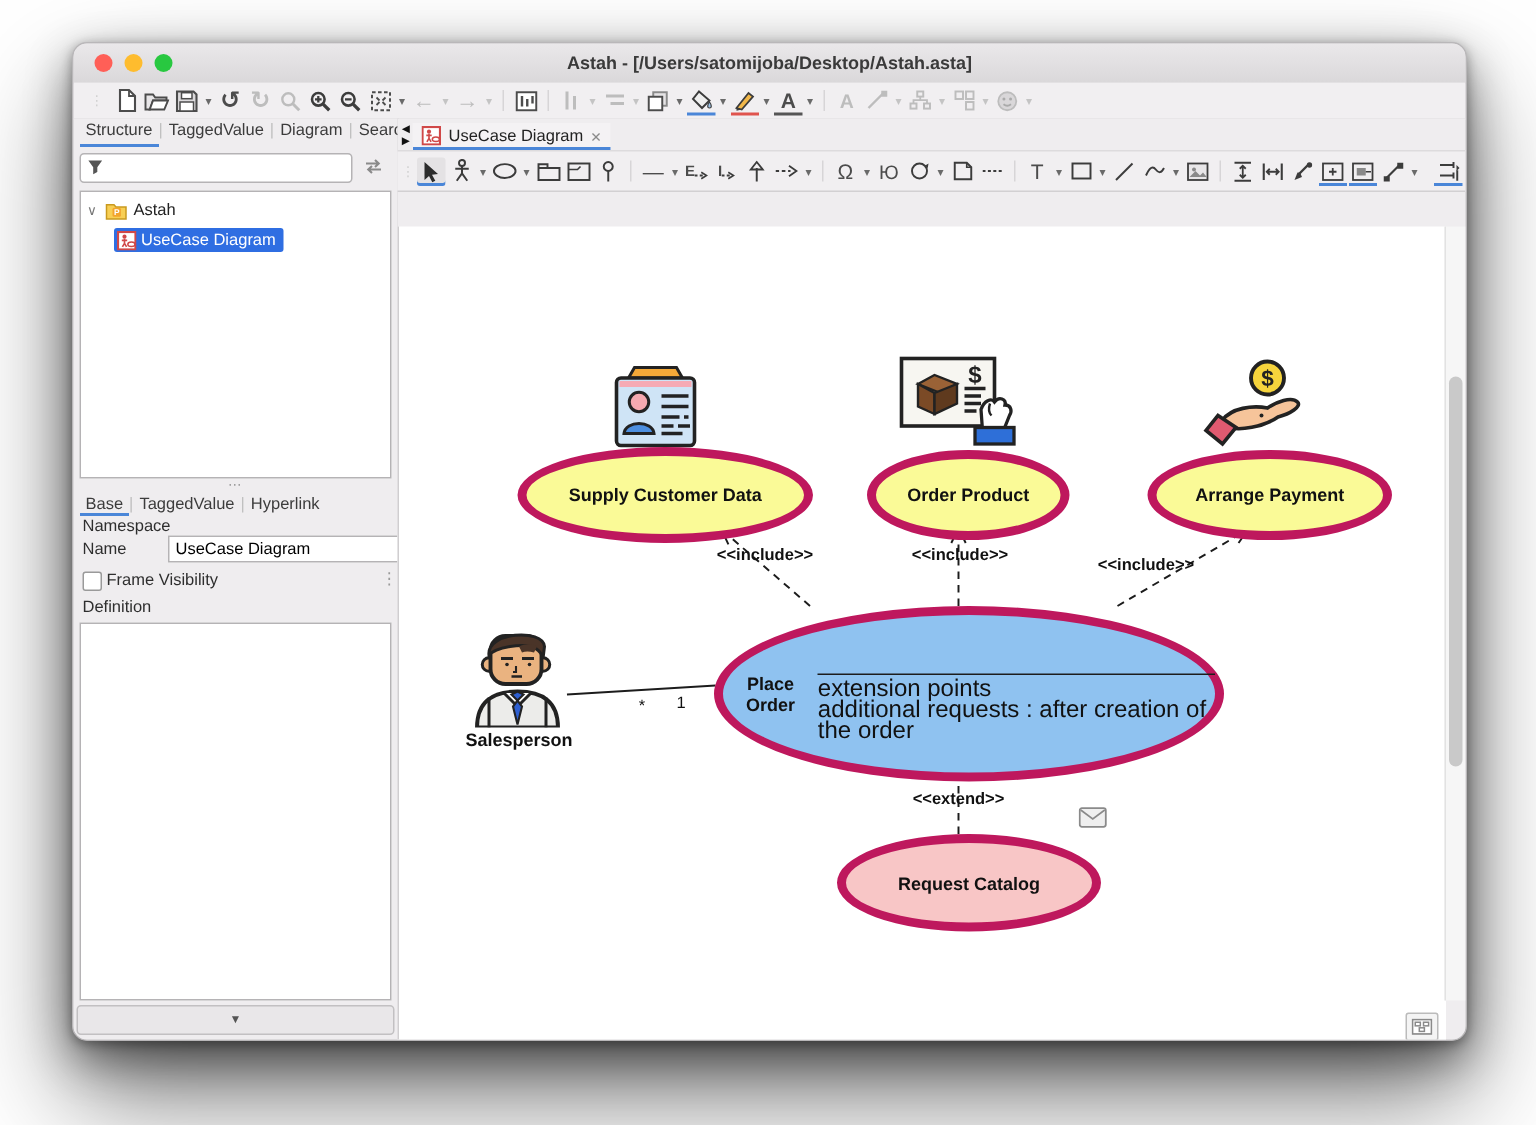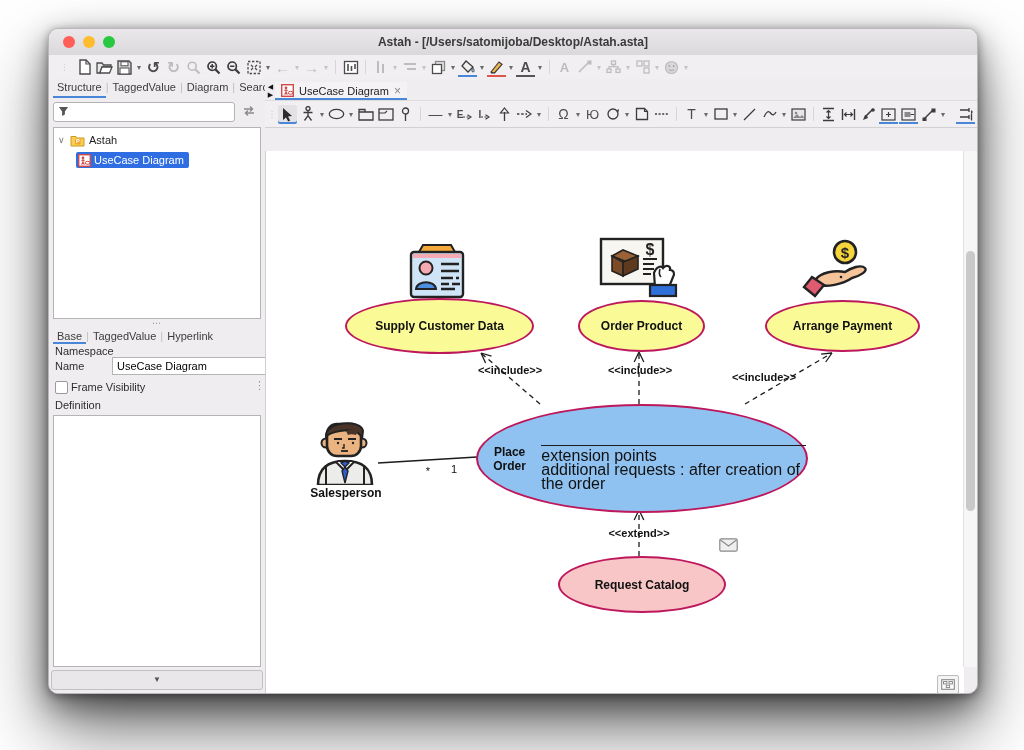--- a/index.html
+++ b/index.html
@@ -45,21 +45,21 @@
   .dtab{display:inline-flex;align-items:center;gap:5px;padding:2px 6px 3px 6px;font-size:11px;color:#222;background:#f4f2f4;box-shadow:inset 0 -2px 0 #4a86d8;}
   .tabclose{color:#8a8a8a;font-size:12px;line-height:10px;}
   .tb2{position:absolute;left:0;top:21px;right:0;height:26px;background:#f1eff1;border-bottom:1px solid #d2d0d2;border-top:1px solid #dddbdd;display:flex;align-items:center;padding-left:2px;gap:1px;}
   .selected-tool{background:#e4e2e4;border-radius:2px;}
   
   .canvas{position:absolute;left:0;top:72px;width:698px;height:548px;background:#fff;border-left:1px solid #d0ced0;overflow:hidden;}
   .vscroll{position:absolute;right:0;top:72px;width:13px;bottom:26px;background:#f6f6f6;border-left:1px solid #e2e2e2;}
   .vthumb{position:absolute;left:2px;width:9px;border-radius:5px;background:#c9c9c9;}
   .minimapbtn{position:absolute;right:18px;top:596px;width:20px;height:17px;background:#f4f4f4;border:1px solid #bbb;border-radius:2px;display:flex;align-items:center;justify-content:center;}
   
-  .uc{position:absolute;border:2px solid #be185d;border-radius:50%;display:flex;align-items:center;justify-content:center;text-align:center;font-size:12px;font-weight:bold;color:#111;z-index:2;}
+  .uc{position:absolute;border:6px solid #be185d;border-radius:50%;display:flex;align-items:center;justify-content:center;text-align:center;font-size:12px;font-weight:bold;color:#111;z-index:2;}
   .stereo{position:absolute;transform:translate(-50%,-50%);font-size:11px;font-weight:bold;color:#111;z-index:3;white-space:nowrap;}
   .mult{position:absolute;transform:translate(-50%,-50%);font-size:11px;color:#111;z-index:3;}
   .clipart{position:absolute;z-index:2;}
   .overlay{position:absolute;left:0;top:0;z-index:1;pointer-events:none;}
   .placeinner{width:100%;display:flex;flex-direction:row;align-items:center;}
   .placetitle{font-size:12px;font-weight:bold;}
   .extblock{width:86%;border-top:1.4px solid #1c1c1c;margin-top:18px;padding-top:3px;text-align:left;font-weight:normal;font-size:16px;line-height:14px;}
   .actorlabel{position:absolute;transform:translateX(-50%);font-size:12px;font-weight:bold;color:#111;z-index:2;white-space:nowrap;}
 </style>
 </head>

